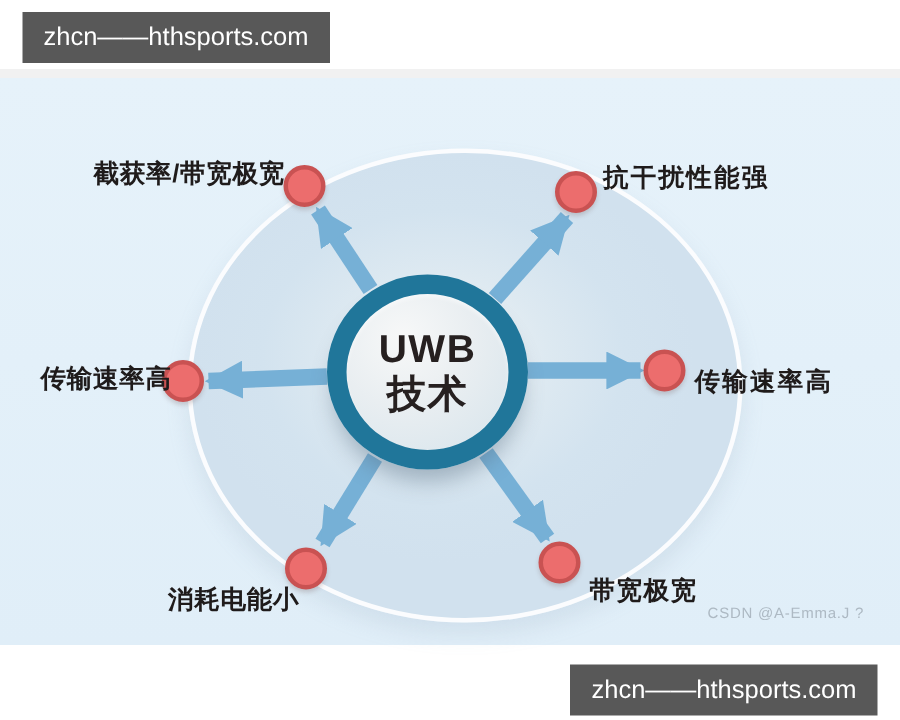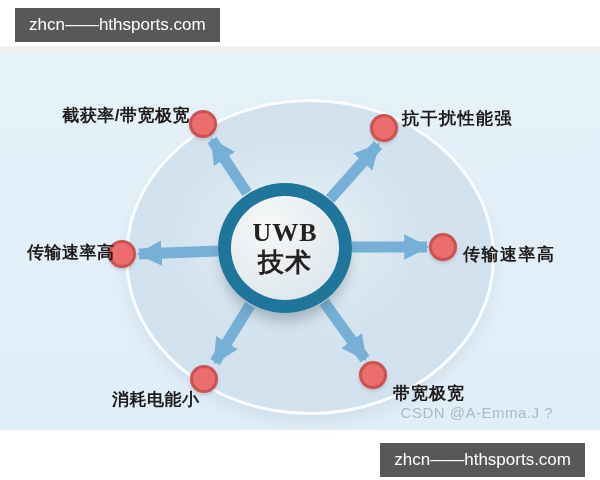--- a/index.html
+++ b/index.html
@@ -23,21 +23,21 @@
   .arrow{stroke:var(--arrow,#76b0d6);stroke-width:11;fill:none;}
   .arrowhead{fill:var(--arrow,#76b0d6);}
   .ring{
     position:absolute;left:218px;top:137px;width:134px;height:130px;border-radius:50%;
     border:13px solid var(--ring,#20769a);box-sizing:border-box;
     background:radial-gradient(circle at 35% 28%,#f7f8f8 0%,#e9eef1 45%,#d6e4ec 100%);
     box-shadow:0 12px 14px -4px rgba(90,112,134,0.45), inset 0 2px 3px rgba(255,255,255,0.5);
     display:flex;align-items:center;justify-content:center;text-align:center;
   }
   .center-label{
-    font-size:26px;font-weight:700;color:#262020;line-height:1.15;letter-spacing:1px;font-family:Liberation Serif, serif;
+    font-size:26px;font-weight:700;color:#262020;line-height:1.15;letter-spacing:1px;
   }
   .dot{
     position:absolute;width:28px;height:28px;border-radius:50%;box-sizing:border-box;
     background:var(--node-dot-fill,#ec6d6d);
     border:3px solid var(--node-dot-border,#c95252);
     box-shadow:0 2px 3px rgba(120,90,90,0.25);
   }
   .dot-tl{left:189px;top:64px;}
   .dot-tr{left:370px;top:68px;}
   .dot-l {left:108px;top:194px;}
@@ -48,21 +48,21 @@
     position:absolute;font-size:17px;font-weight:700;color:var(--label-text,#1f1b1b);
     white-space:nowrap;letter-spacing:0.5px;
   }
   .label-tl{right:410px;top:58px;}
   .label-tr{left:402px;top:61px;letter-spacing:1.5px;}
   .label-l {left:27px;top:195px;}
   .label-r {left:463px;top:197px;letter-spacing:1.5px;font-family:Liberation Serif, serif;}
   .label-bl{left:112px;top:342px;}
   .label-br{left:393px;top:336px;letter-spacing:1px;}
   .csdn{
-    position:absolute;right:47px;top:358px;font-size:15px;
+    position:absolute;right:24px;top:358px;font-size:10px;
     color:var(--csdn-text,#adb9c3);letter-spacing:0.5px;
   }
   .bar{
     position:absolute;background:var(--watermark-bar,#585858);
     color:var(--watermark-text,#ffffff);font-size:17px;
     padding:7px 14px;white-space:nowrap;
   }
   .bar-top{left:15px;top:8px;}
   .bar-bottom{right:15px;bottom:3px;}
 </style>

